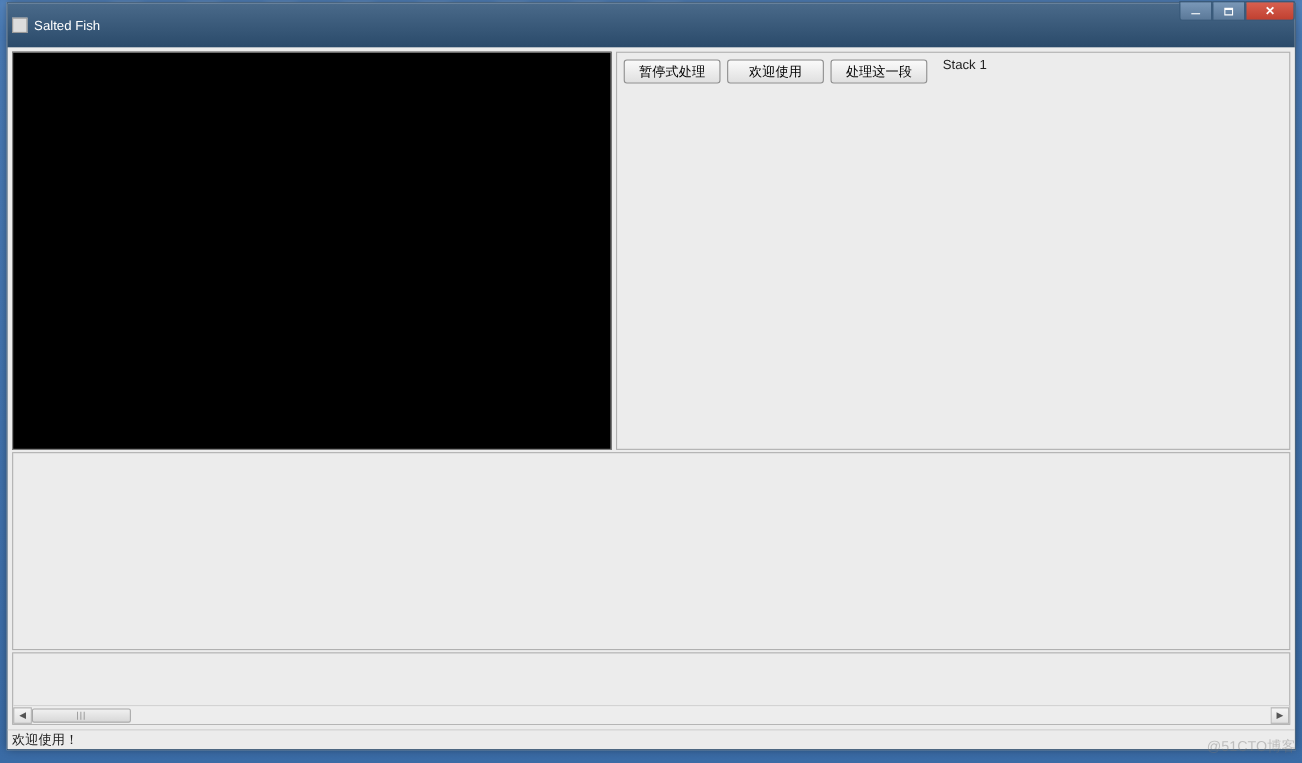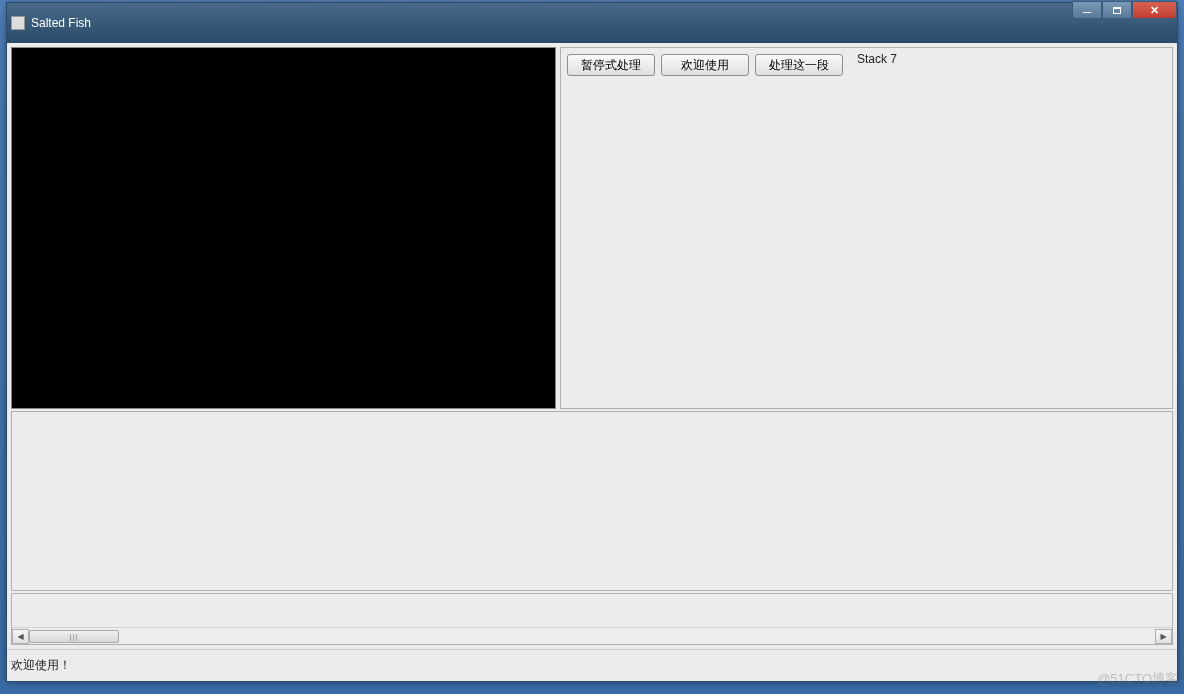--- a/index.html
+++ b/index.html
@@ -183,21 +183,21 @@
       border-radius: 2px;
       cursor: pointer;
       display:flex;
       align-items:center;
       justify-content:center;
       color:#888;
       font-size:8px;
       letter-spacing:1px;
     }
     .statusbar {
-      height: 32px;
+      height: 18px;
       background: #ececec;
       border-top: 1px solid #d0d0d0;
       padding: 1px 4px;
       font-size: 12px;
       color: #222;
       display: flex;
       align-items: center;
     }
     .watermark {
       position: absolute;
@@ -245,21 +245,21 @@
   <div class="client-area">
     <div class="top-section">
       <div class="video-panel"></div>
       <div class="right-panel">
         <div class="button-row">
           <button class="action-btn">暂停式处理</button>
           <button class="action-btn">欢迎使用</button>
           <button class="action-btn">处理这一段</button>
         </div>
         <div class="stack-area">
-          <span>Stack 7</span>
+          <span>Stack 1</span>
         </div>
       </div>
     </div>
 
     <div class="middle-section"></div>
 
     <div class="bottom-section">
       <div class="bottom-content"></div>
       <div class="h-scrollbar">
         <div class="scroll-arrow">◀</div>

